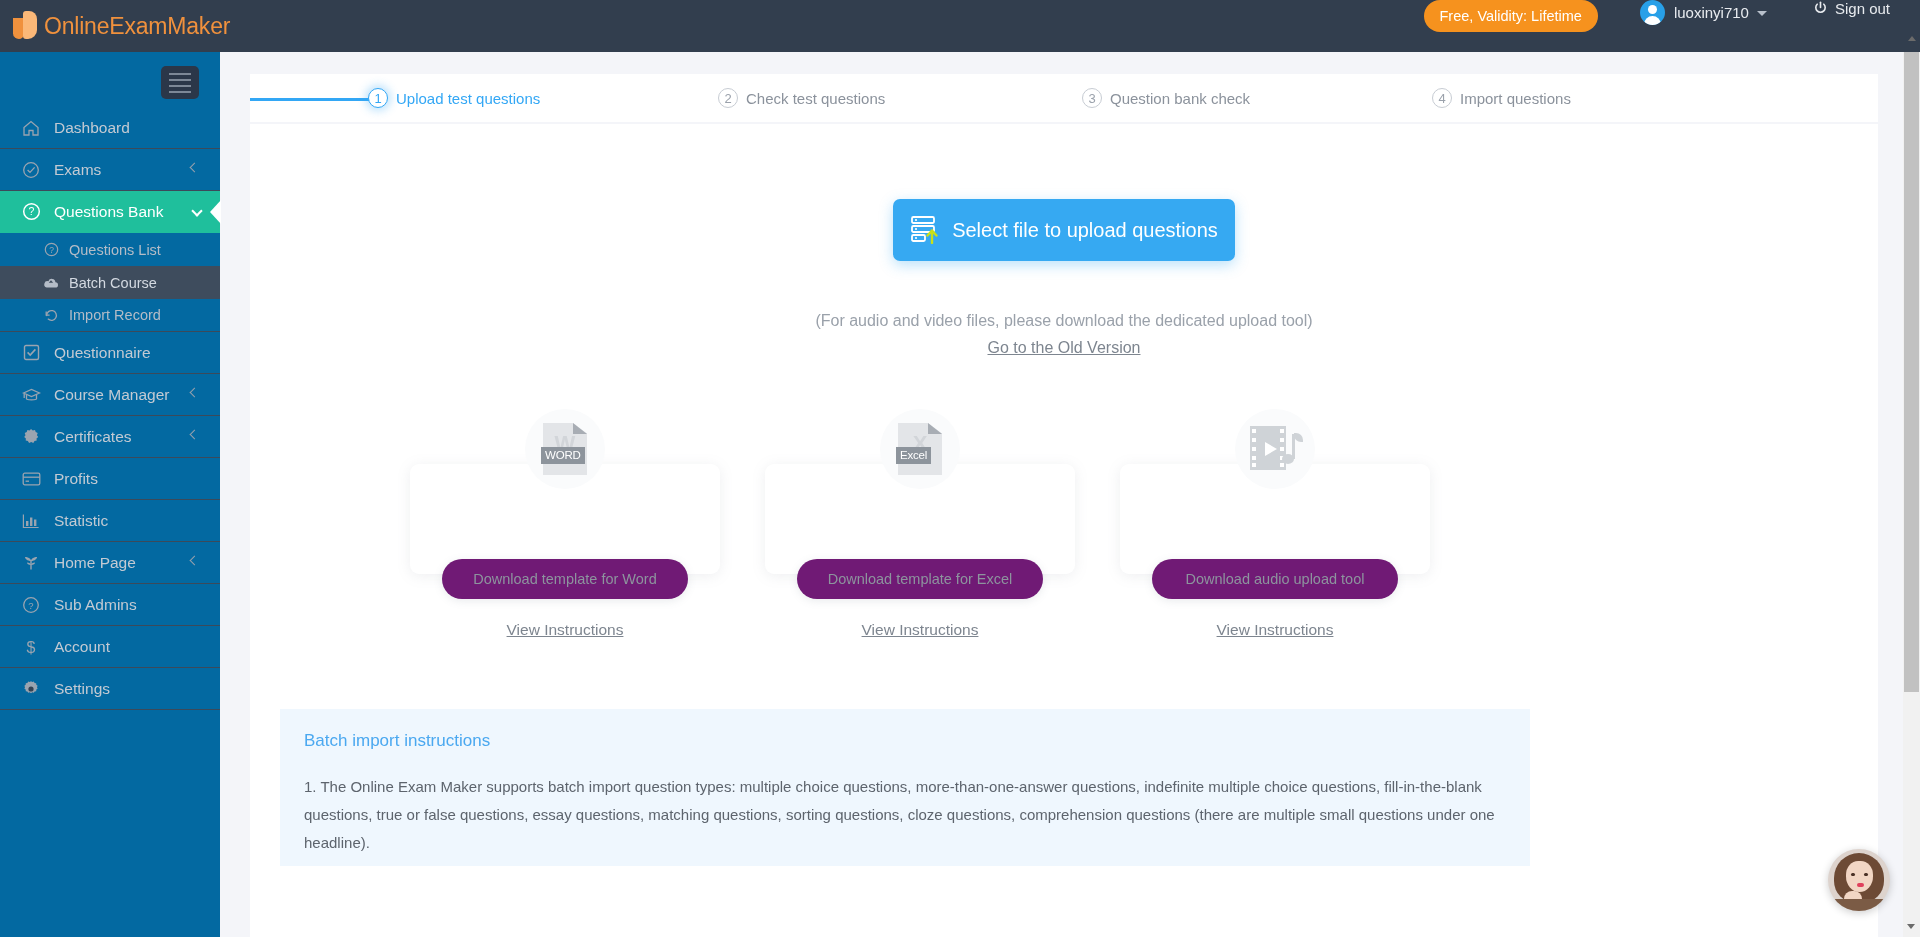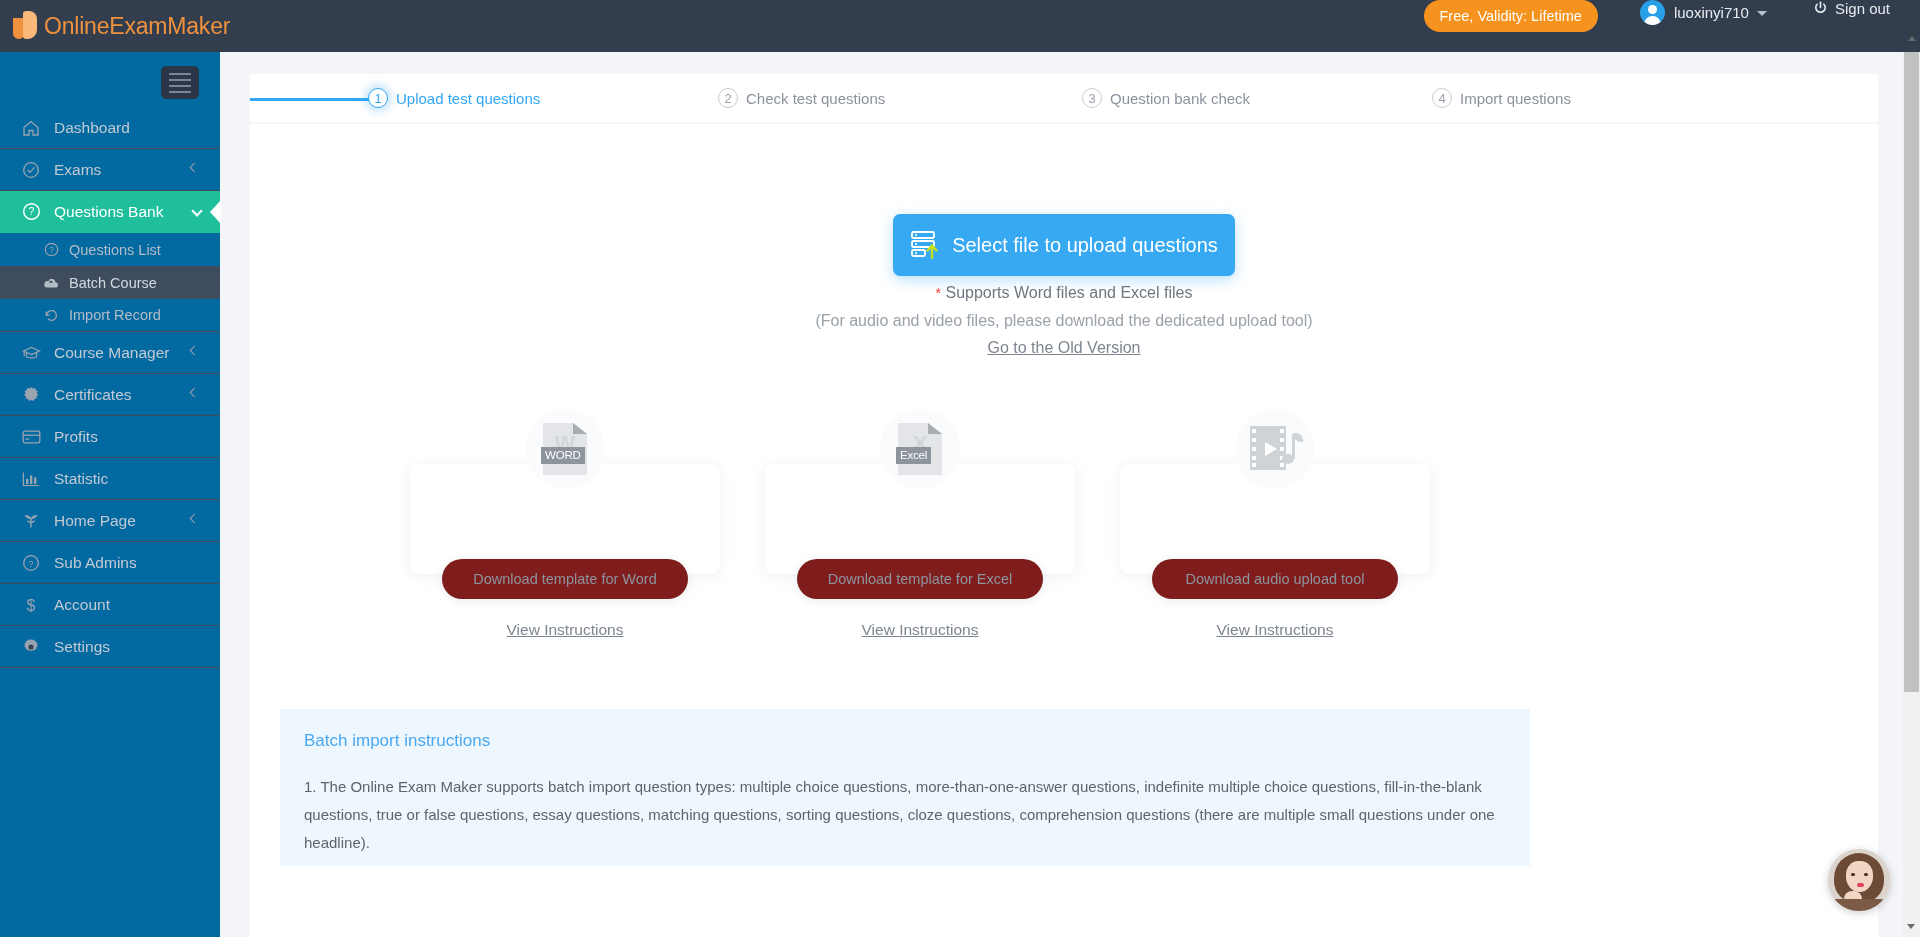--- a/index.html
+++ b/index.html
@@ -142,21 +142,21 @@
   .step.cur .step-label { color: #33a7f5; }
   .step.s1 { left: 118px; } .step.s2 { left: 468px; }
   .step.s3 { left: 832px; } .step.s4 { left: 1182px; }
 
   .panel {
     margin: 2px 30px 0 30px; background: #fff; height: 820px;
     position: relative; overflow: hidden;
   }
 
   .upload-btn {
-    position: absolute; left: 50%; transform: translateX(-50%); top: 90px;
+    position: absolute; left: 50%; transform: translateX(-50%); top: 75px;
     width: 342px; height: 62px; background: #36a9f2; border-radius: 7px;
     display: flex; align-items: center; justify-content: center;
     box-shadow: 0 4px 14px rgba(54,169,242,0.35);
     cursor: pointer; color: #fff; font-size: 20px;
   }
   .upload-btn .up-ico { margin-right: 12px; display: block; }
 
   .support-line {
     position: absolute; left: 0; right: 0; top: 160px; text-align: center;
     font-size: 16px; color: #6f7781;
@@ -184,21 +184,21 @@
     background: #fff; border-radius: 9px;
     box-shadow: 0 2px 14px rgba(120,130,145,0.13);
   }
   .icon-circle {
     position: absolute; left: 50%; transform: translateX(-50%); top: 0;
     width: 80px; height: 80px; border-radius: 50%; background: #fafbfc;
     display: flex; align-items: center; justify-content: center; z-index: 2;
   }
   .dl-btn {
     position: absolute; top: 150px; left: 32px; width: 246px; height: 40px;
-    background: #7f1d1d; border-radius: 21px;
+    background: #701a75; border-radius: 21px;
     box-shadow: 0 2px 9px rgba(120,130,145,0.16);
     display: flex; align-items: center; justify-content: center;
     font-size: 14.5px; color: #8d949e; cursor: pointer; z-index: 3;
   }
   .view-inst {
     position: absolute; top: 212px; left: 0; width: 310px; text-align: center;
     font-size: 15.5px; color: #7d858f; text-decoration: underline; cursor: pointer;
   }
 
   
@@ -404,20 +404,29 @@
     <span class="sub-ico">
       <svg width="15" height="15" viewBox="0 0 15 15">
           <path d="M2.6 7.5 a4.9 4.9 0 1 1 1.6 3.6" fill="none" stroke="#9aa4b0" stroke-width="1.3" stroke-linecap="round"></path>
           <path d="M2.2 3.6 V7.2 H5.6" fill="none" stroke="#9aa4b0" stroke-width="1.3"></path>
         </svg>
     </span>
     <span>Import Record</span>
   </div>
 
 
+  <div class="nav-item">
+    <span class="nav-ico">
+      <svg width="17" height="17" viewBox="0 0 17 17">
+          <rect x="1.5" y="1.5" width="14" height="14" rx="1.5" fill="none" stroke="#9aa4b0" stroke-width="1.4"></rect>
+          <path d="M4.6 8.4 L7.2 11 L12.4 5.4" fill="none" stroke="#9aa4b0" stroke-width="1.6"></path>
+        </svg>
+    </span>
+    <span>Questionnaire</span>
+  </div>
 
   <div class="nav-item">
     <span class="nav-ico">
       <svg width="19" height="16" viewBox="0 0 19 16">
           <path d="M1.5 6 L9.5 2.5 L17.5 6 L9.5 9.5 Z" fill="none" stroke="#9aa4b0" stroke-width="1.3"></path>
           <path d="M4.5 7.6 V11.8 c0 1.4 10 1.4 10 0 V7.6" fill="none" stroke="#9aa4b0" stroke-width="1.3"></path>
           <path d="M2.2 6.6 V11" stroke="#9aa4b0" stroke-width="1.3"></path>
         </svg>
     </span>
     <span>Course Manager</span>
@@ -531,24 +540,20 @@
         <circle cx="6" cy="4" r="1.1" fill="#fff"></circle>
         <rect x="2" y="10" width="22" height="6" rx="1.4" fill="none" stroke="#fff" stroke-width="1.8"></rect>
         <circle cx="6" cy="13" r="1.1" fill="#fff"></circle>
         <rect x="2" y="19" width="13" height="6" rx="1.4" fill="none" stroke="#fff" stroke-width="1.8"></rect>
         <circle cx="6" cy="22" r="1.1" fill="#fff"></circle>
         <path d="M22 27 V15 M17.5 19.5 L22 14.6 L26.5 19.5" fill="none" stroke="#c8e01a" stroke-width="2.4" stroke-linecap="round"></path>
       </svg>
       <span>Select file to upload questions</span>
     </div>
 
-    <div class="support-line">
-      <span class="ast">*</span>
-      <span>Supports Word files and Excel files</span>
-    </div>
     <div class="sub-line">(For audio and video files, please download the dedicated upload tool)</div>
     <div class="old-version">
       <span>Go to the Old Version</span>
     </div>
 
     <div class="cards">
 
       <div class="card-col c1">
         <div class="card-box"></div>
         <div class="icon-circle">

